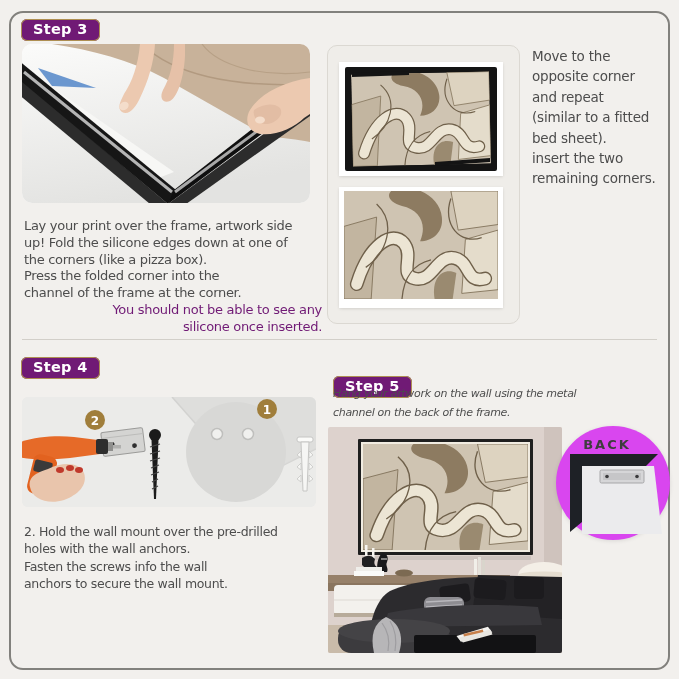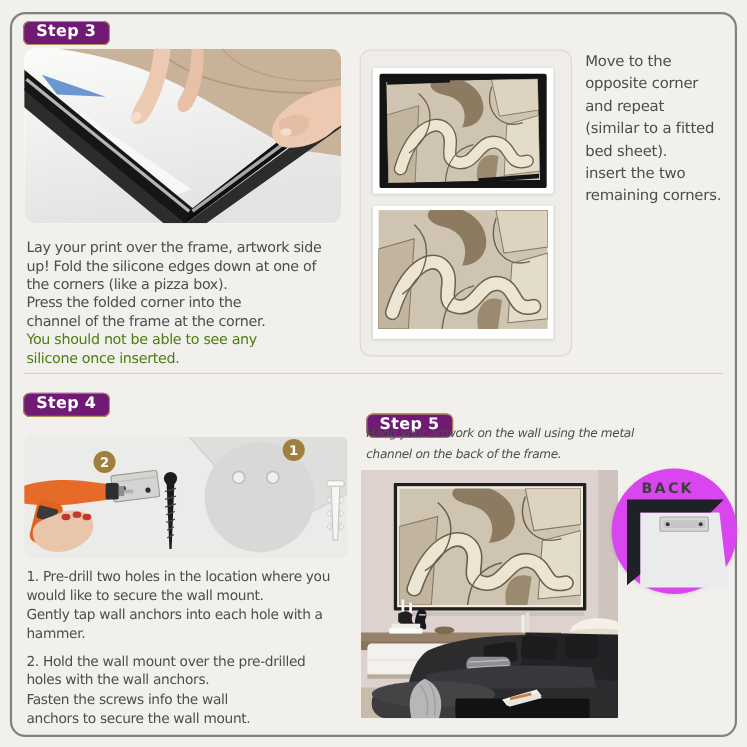--- a/index.html
+++ b/index.html
@@ -24,21 +24,21 @@
   .step3-photo{
     position:absolute;left:22px;top:44px;width:288px;height:159px;
     border-radius:10px;overflow:hidden;background:#fff;
   }
   .step3-desc{
     position:absolute;left:24px;top:218px;width:298px;
     font-size:13px;line-height:16.8px;letter-spacing:-.3px;color:#4d4d4d;
   }
   .step3-desc-gold{
     position:absolute;left:24px;top:302px;width:298px;
-    font-size:13px;line-height:16.8px;letter-spacing:-.3px;color:#4d7c0f;
+    font-size:13px;line-height:16.8px;letter-spacing:-.3px;color:#701a75;text-align:right;
   }
   .corner-panel{
     position:absolute;left:327px;top:45px;width:191px;height:277px;
     background:#efede9;border:1px solid #dbd8d2;border-radius:10px;
   }
   .art-thumb{
     position:absolute;background:#fff;border-radius:2px;
     box-shadow:0 1px 3px rgba(0,0,0,.12);
   }
   .art-thumb.one{left:11px;top:16px;width:164px;height:114px;}
@@ -252,24 +252,20 @@
       <rect x="91" y="48" width="8" height="3.5" fill="#b0b0ae"></rect>
       <path d="M26,72 C42,64 58,66 62,76 C66,88 56,98 42,103 C26,108 10,102 8,90 C6,80 14,76 26,72 Z" fill="#e9c5ac"></path>
       <ellipse cx="38" cy="73" rx="4" ry="3" fill="#c0392b"></ellipse>
       <ellipse cx="48" cy="71" rx="4" ry="3" fill="#c0392b"></ellipse>
       <ellipse cx="57" cy="73" rx="4" ry="3" fill="#c0392b"></ellipse>
     </g>
   </svg>
 </div>
 
 <div class="step4-text">
-  <span class="txt">1. Pre-drill two holes in the location where you
-would like to secure the wall mount.
-Gently tap wall anchors into each hole with a
-hammer.</span>
   <span class="txt p2">2. Hold the wall mount over the pre-drilled
 holes with the wall anchors.
 Fasten the screws info the wall
 anchors to secure the wall mount.</span>
 </div>
 
 <div class="badge" style="left:333px;top:376px;">
   <span>Step 5</span>
 </div>
 

